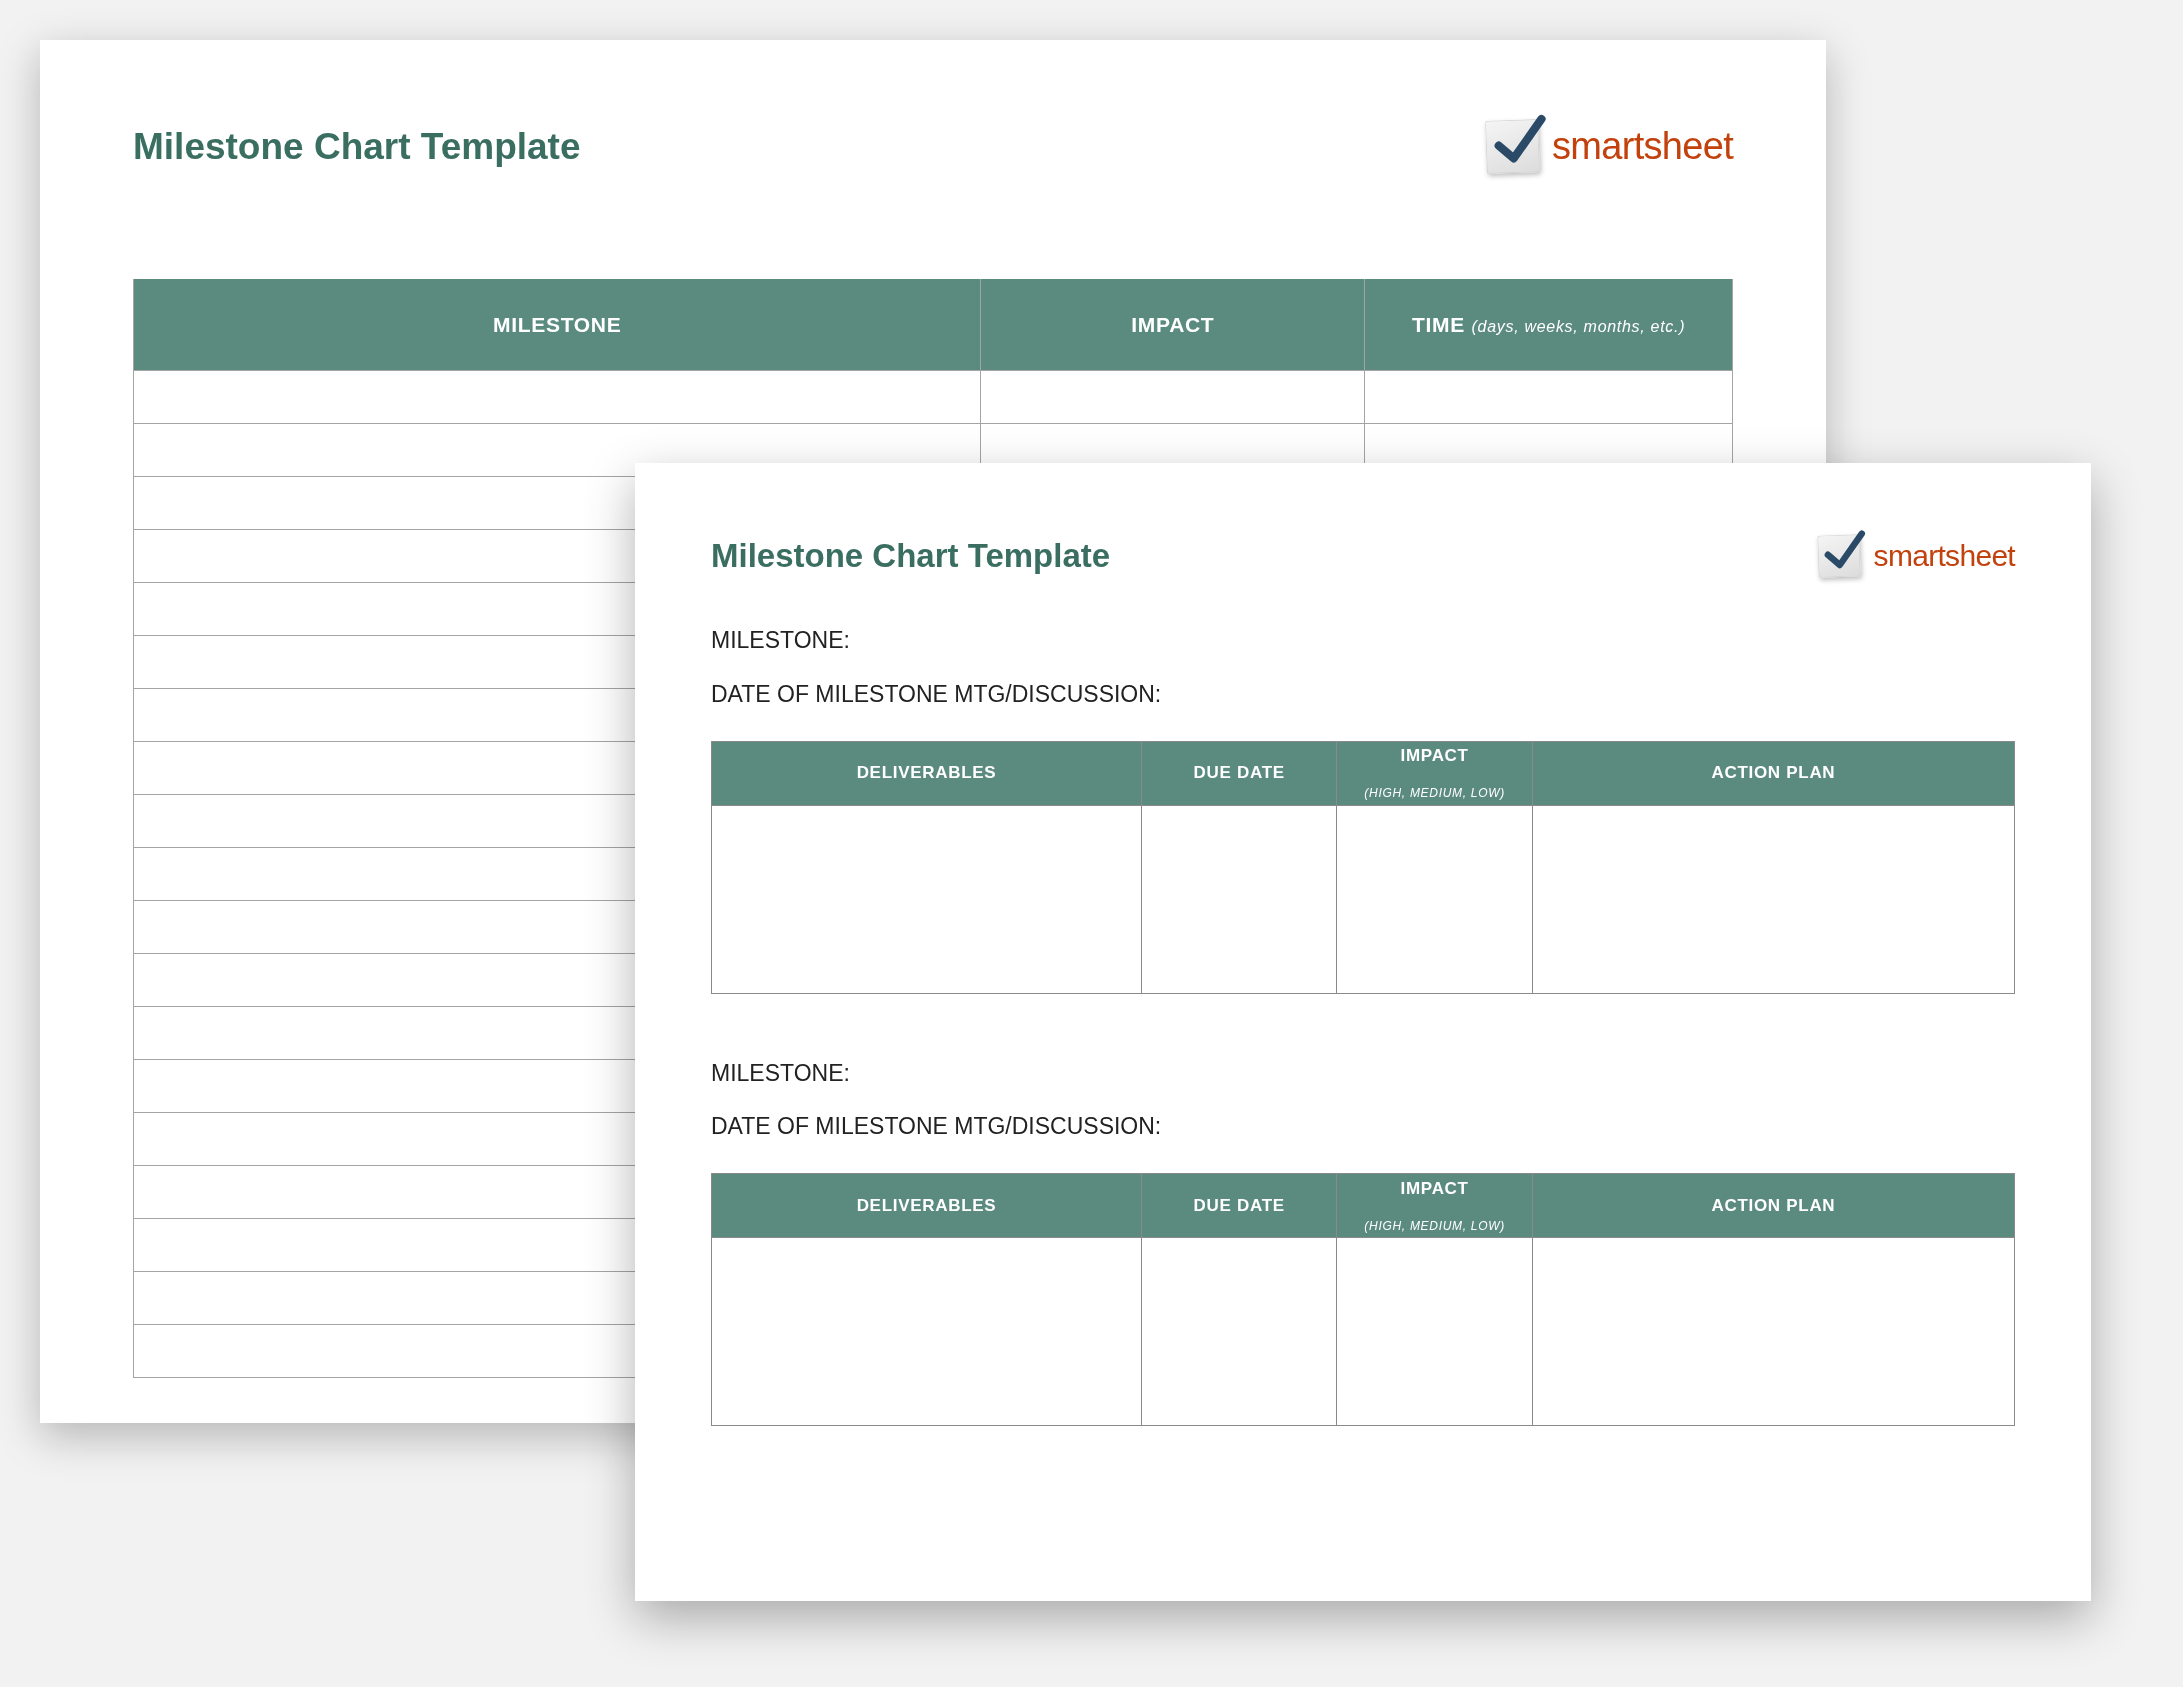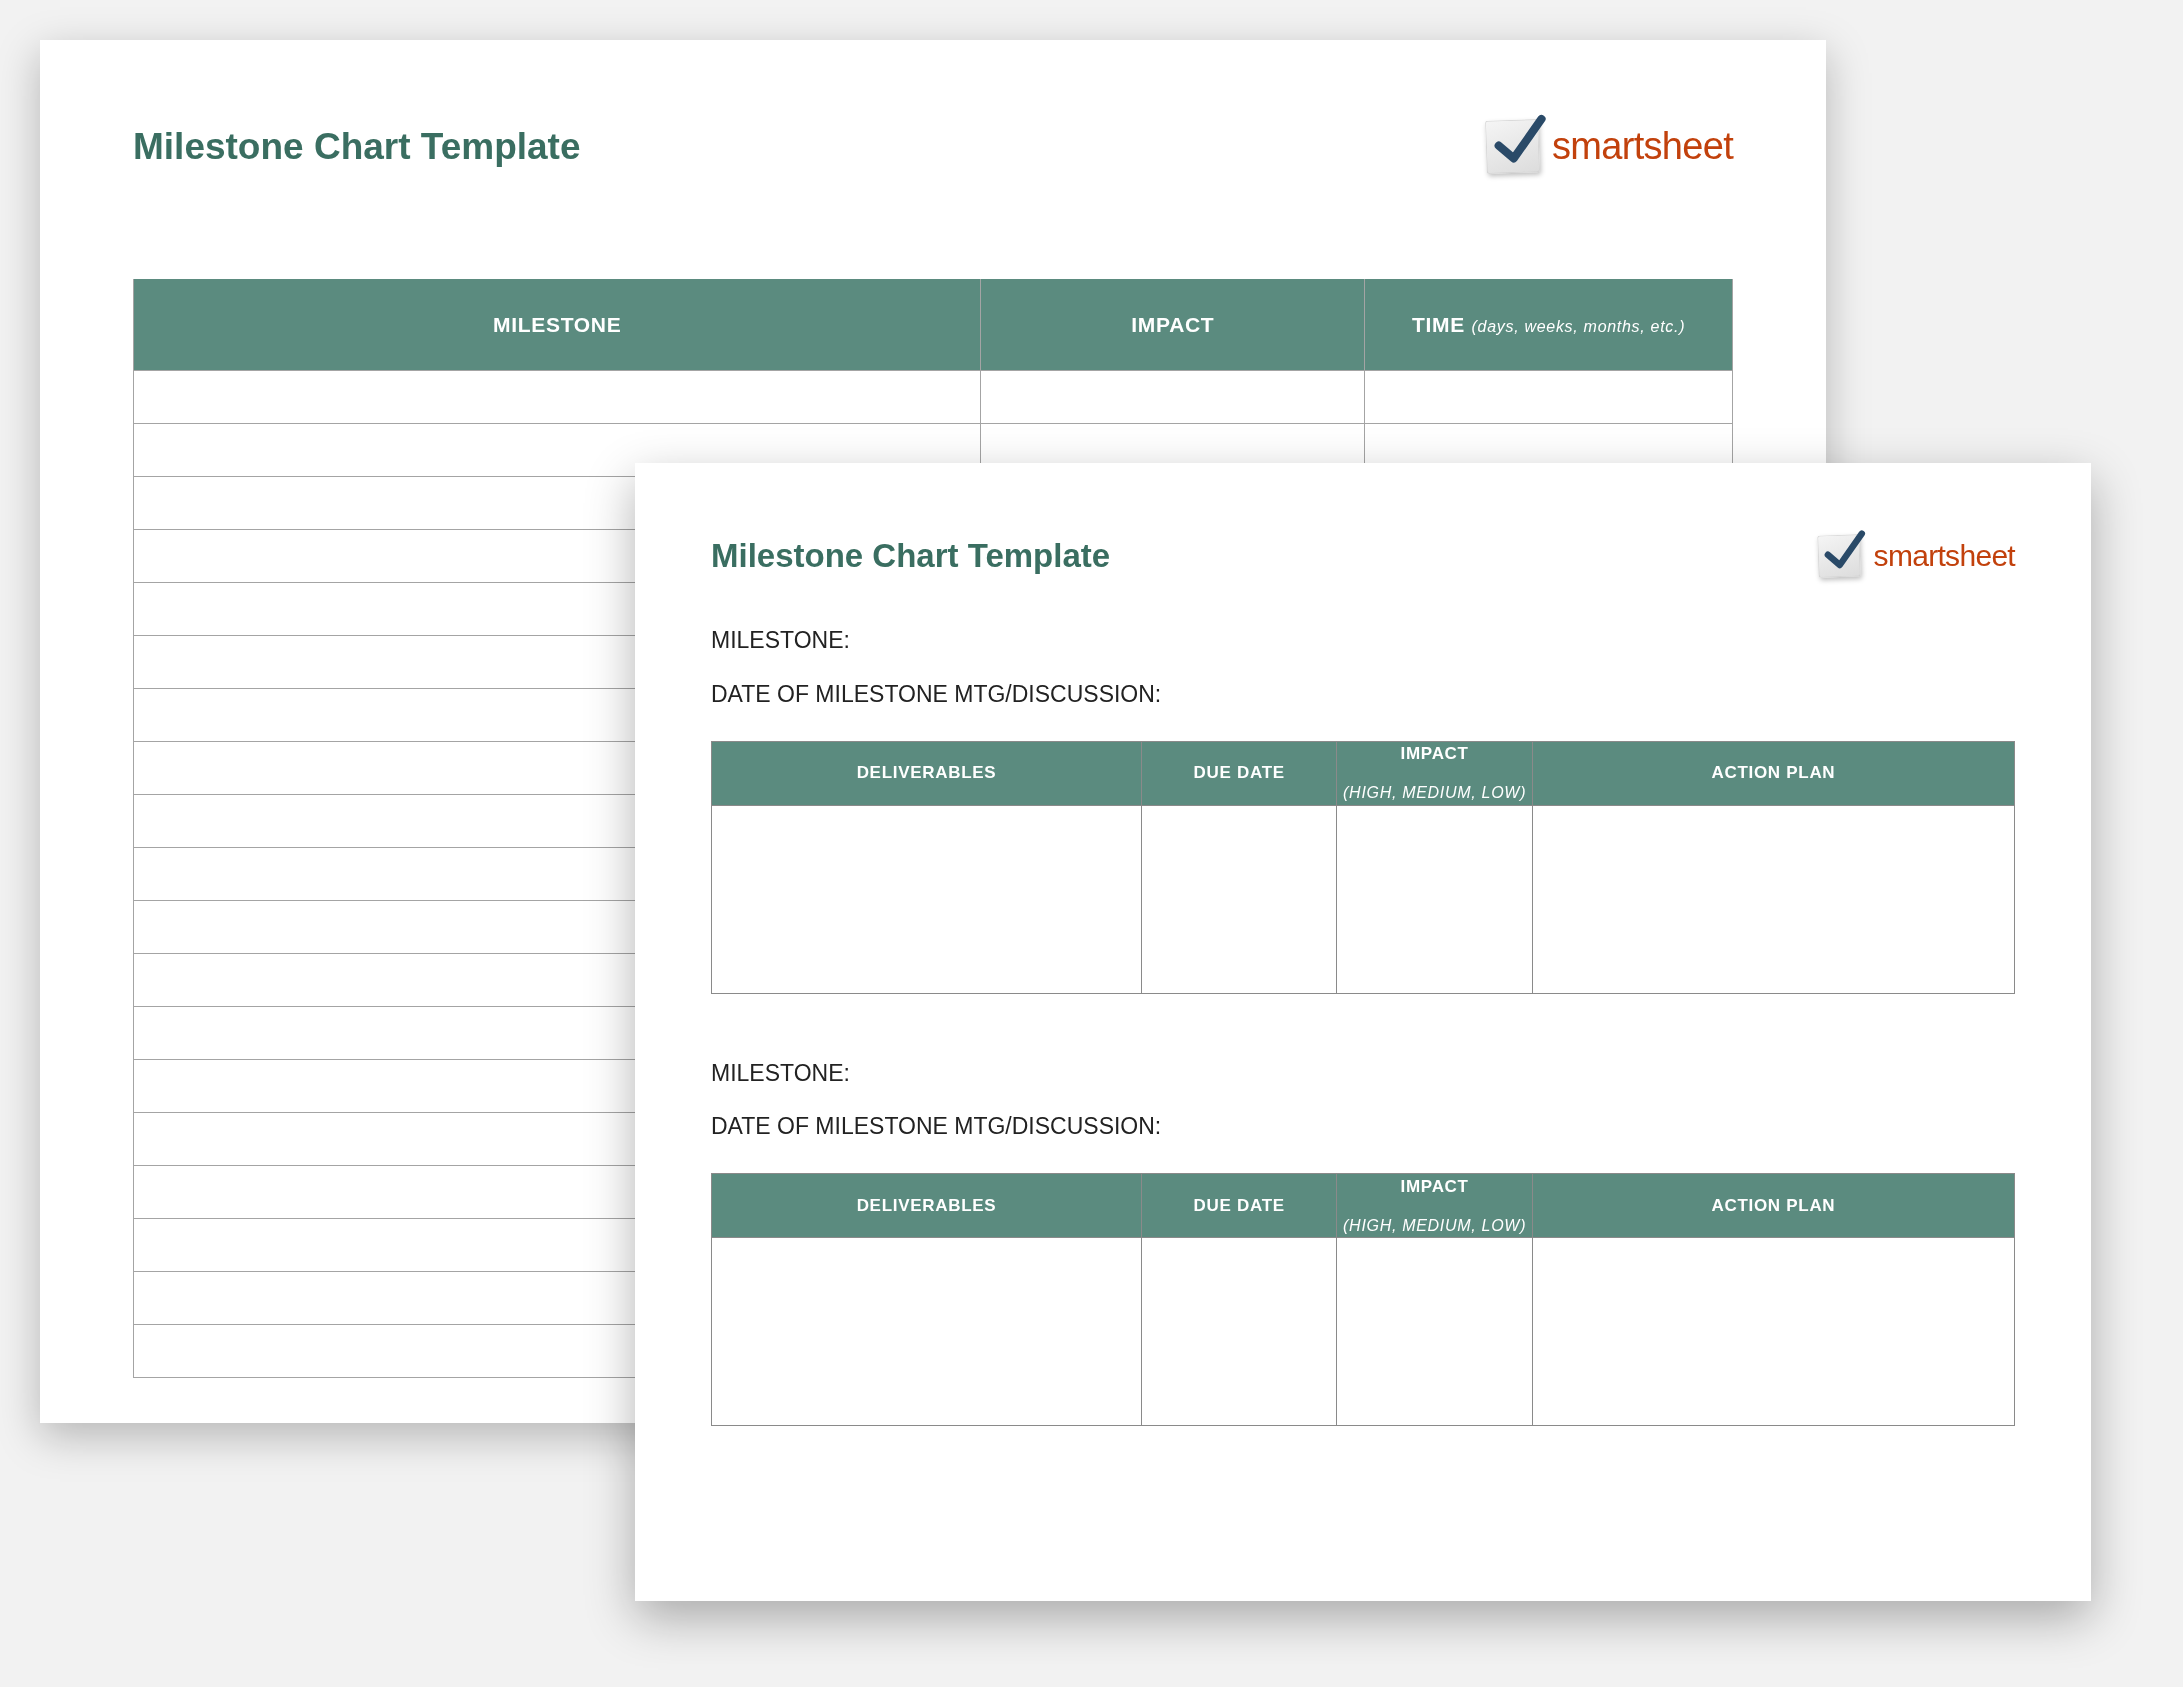--- a/index.html
+++ b/index.html
@@ -120,21 +120,21 @@
     color: #ffffff;
     font-size: 17px;
     font-weight: bold;
     letter-spacing: 0.7px;
     height: 61px;
     border: 1.3px solid #8a8a8a;
     vertical-align: middle;
   }
   .report-table th .sub {
     display: block;
-    font-size: 16px;
+    font-size: 12px;
     font-style: italic;
     font-weight: normal;
     margin-top: 20px;
   }
   .report-table td {
     height: 185px;
     border: 1.3px solid #8a8a8a;
   }
 
   

